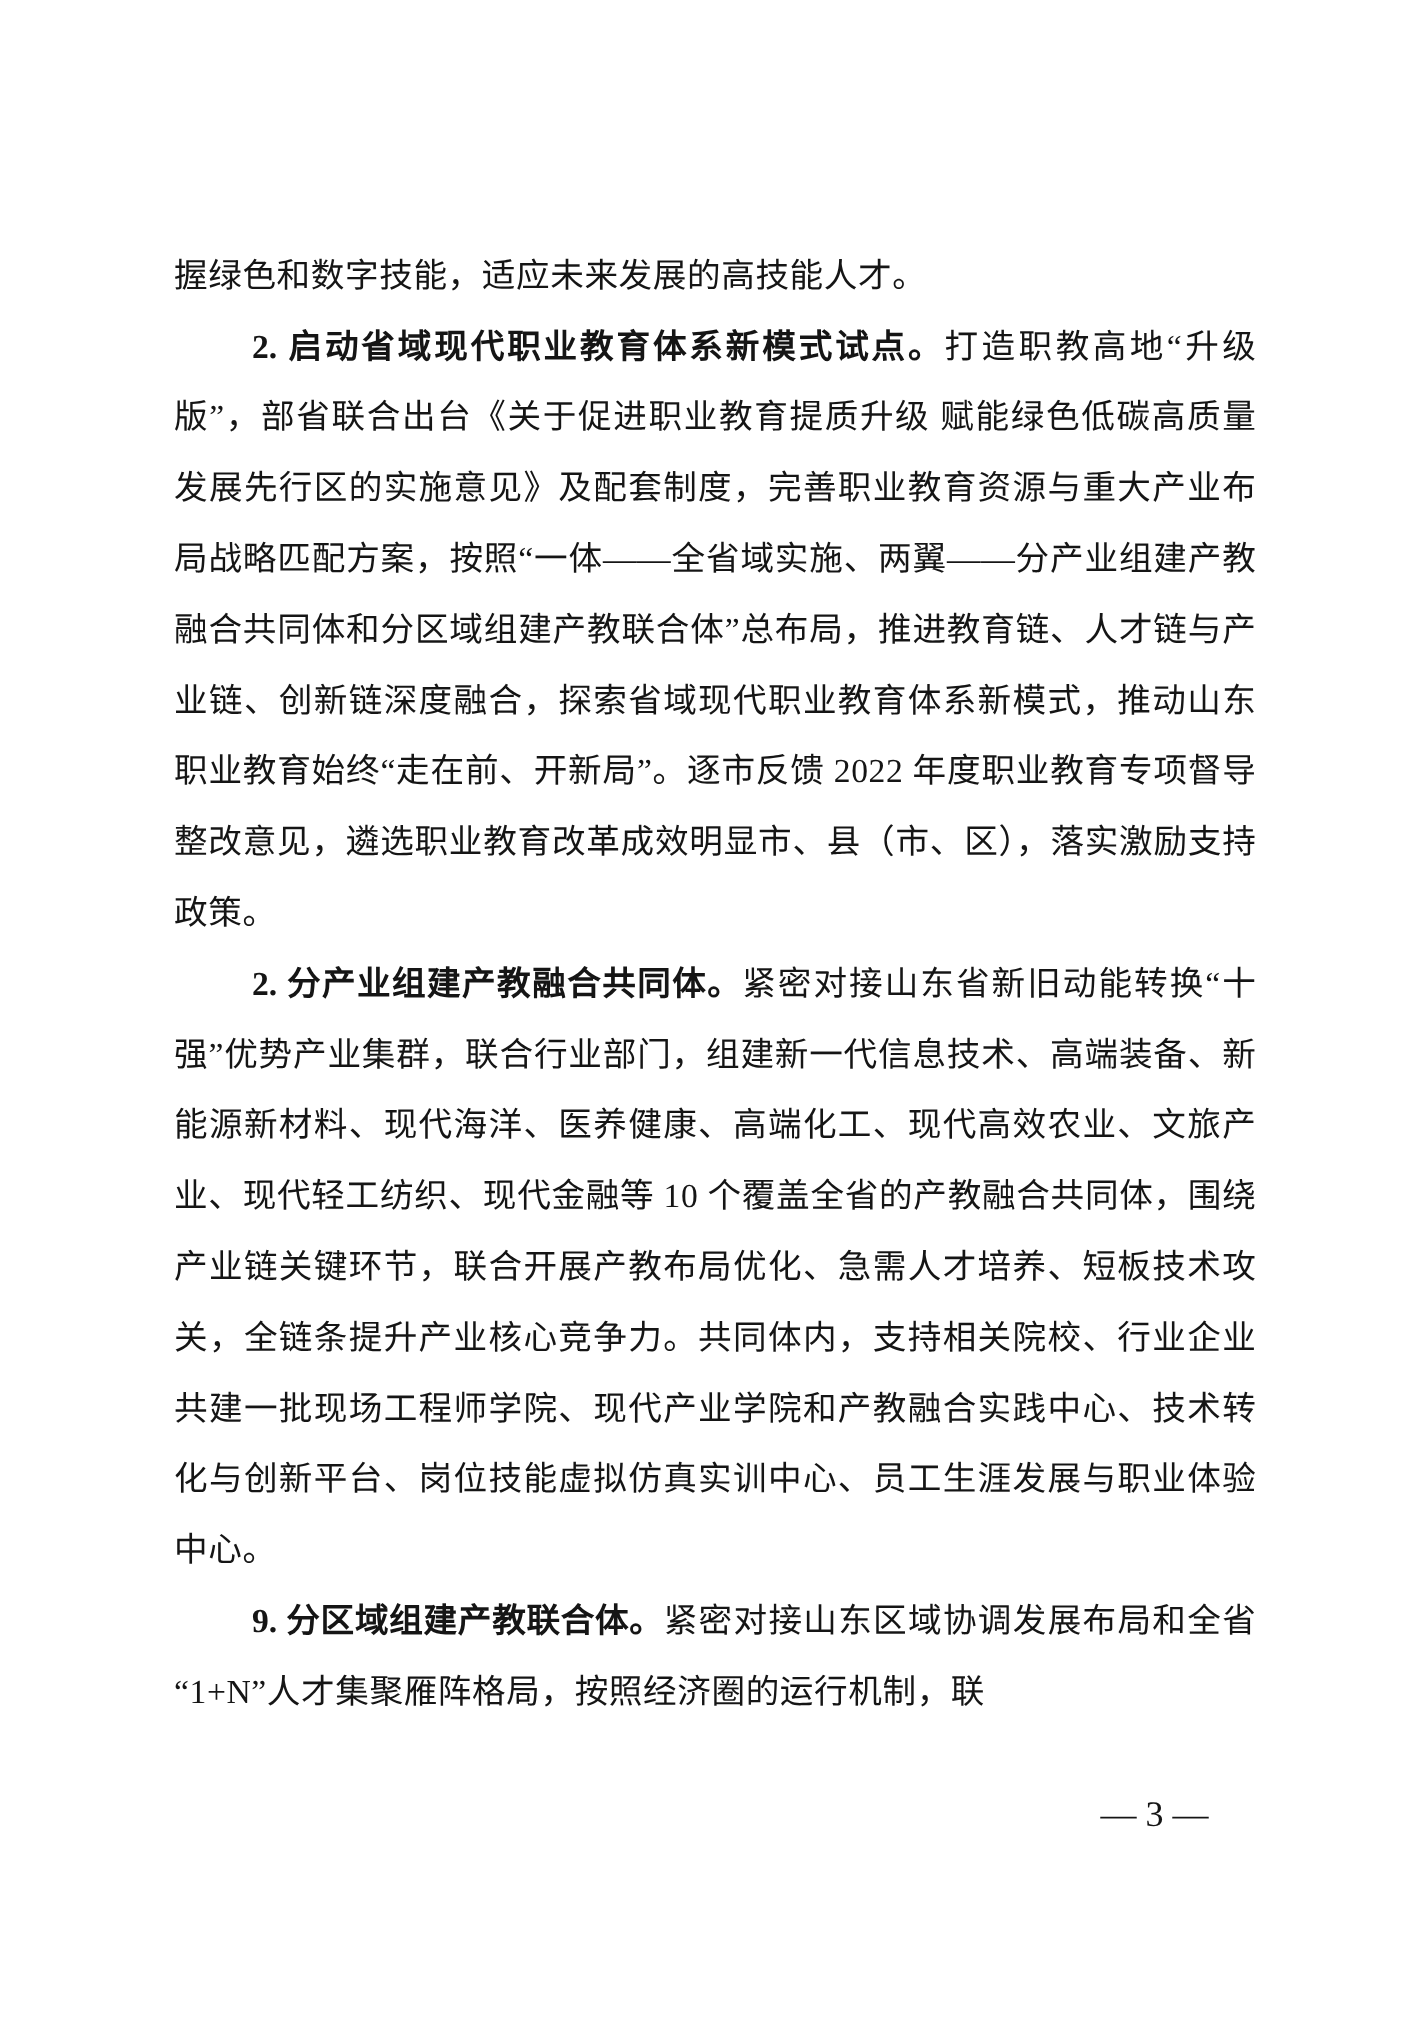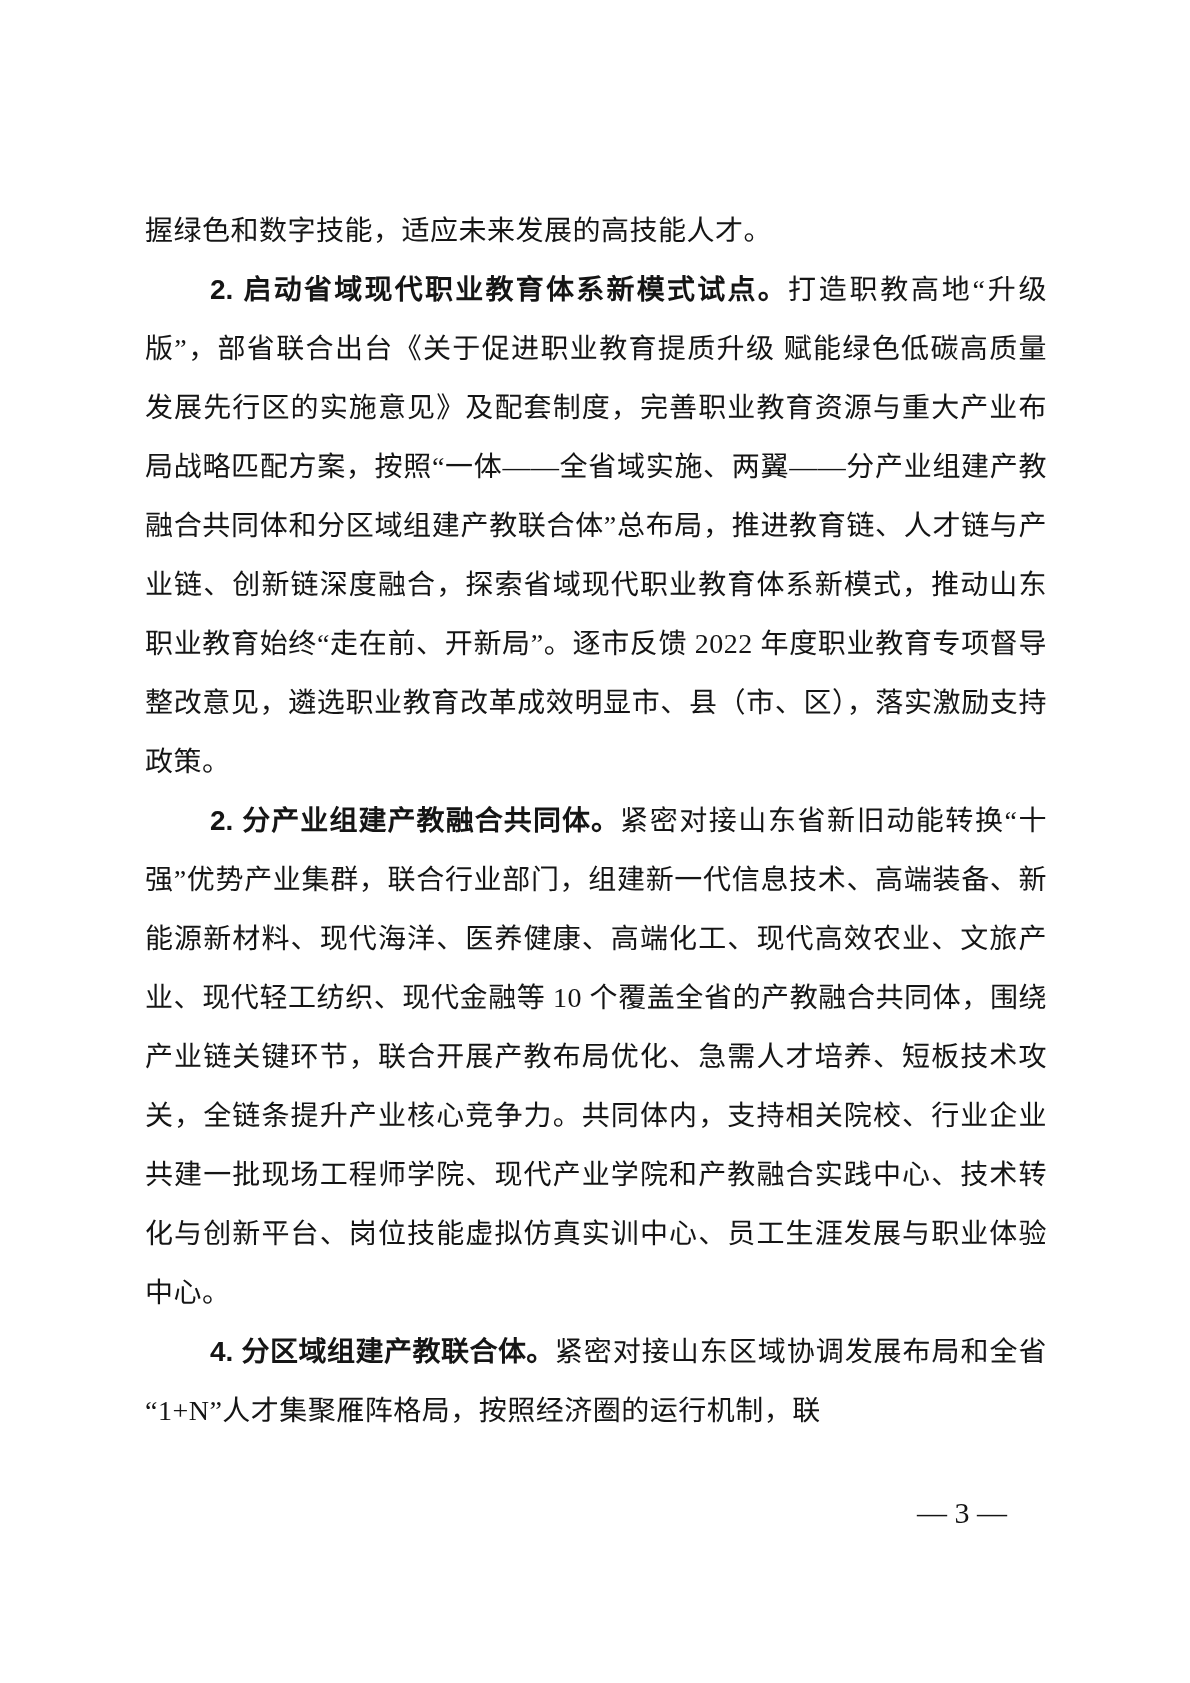--- a/index.html
+++ b/index.html
@@ -33,21 +33,21 @@
     text-indent: 65px;
   }
   .para.no-indent {
     text-indent: 0;
   }
   .seg {
     font-weight: normal;
   }
   .seg-bold {
     font-weight: bold;
-    font-family: Liberation Sans, sans-serif;
+    font-family: Liberation Serif, serif;
     letter-spacing: 0px;
   }
   .page-footer {
     position: absolute;
     top: 1496px;
     right: 183px;
     font-size: 30px;
     line-height: 34px;
     color: #151515;
     font-family: "Liberation Serif", "DejaVu Serif", serif;
@@ -60,19 +60,19 @@
 <div class="page">
 
   <div class="content">
 
     <p class="para no-indent"><span class="seg">握绿色和数字技能，适应未来发展的高技能人才。</span></p>
 
     <p class="para"><span class="seg seg-bold">2. 启动省域现代职业教育体系新模式试点。</span><span class="seg">打造职教高地“升级版”，部省联合出台《关于促进职业教育提质升级 赋能绿色低碳高质量发展先行区的实施意见》及配套制度，完善职业教育资源与重大产业布局战略匹配方案，按照“一体——全省域实施、两翼——分产业组建产教融合共同体和分区域组建产教联合体”总布局，推进教育链、人才链与产业链、创新链深度融合，探索省域现代职业教育体系新模式，推动山东职业教育始终“走在前、开新局”。逐市反馈 2022 年度职业教育专项督导整改意见，遴选职业教育改革成效明显市、县（市、区），落实激励支持政策。</span></p>
 
     <p class="para"><span class="seg seg-bold">2. 分产业组建产教融合共同体。</span><span class="seg">紧密对接山东省新旧动能转换“十强”优势产业集群，联合行业部门，组建新一代信息技术、高端装备、新能源新材料、现代海洋、医养健康、高端化工、现代高效农业、文旅产业、现代轻工纺织、现代金融等 10 个覆盖全省的产教融合共同体，围绕产业链关键环节，联合开展产教布局优化、急需人才培养、短板技术攻关，全链条提升产业核心竞争力。共同体内，支持相关院校、行业企业共建一批现场工程师学院、现代产业学院和产教融合实践中心、技术转化与创新平台、岗位技能虚拟仿真实训中心、员工生涯发展与职业体验中心。</span></p>
 
-    <p class="para"><span class="seg seg-bold">4. 分区域组建产教联合体。</span><span class="seg">紧密对接山东区域协调发展布局和全省“1+N”人才集聚雁阵格局，按照经济圈的运行机制，联</span></p>
+    <p class="para"><span class="seg seg-bold">9. 分区域组建产教联合体。</span><span class="seg">紧密对接山东区域协调发展布局和全省“1+N”人才集聚雁阵格局，按照经济圈的运行机制，联</span></p>
 
   </div>
 
   <div class="page-footer">— 3 —</div>
 
 </div>
 
 </body></html>

